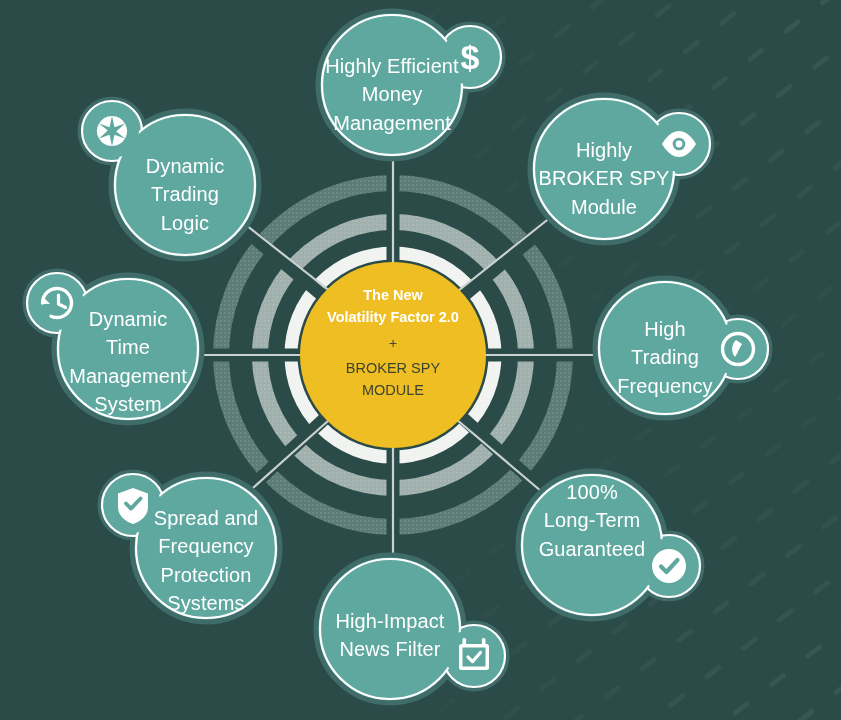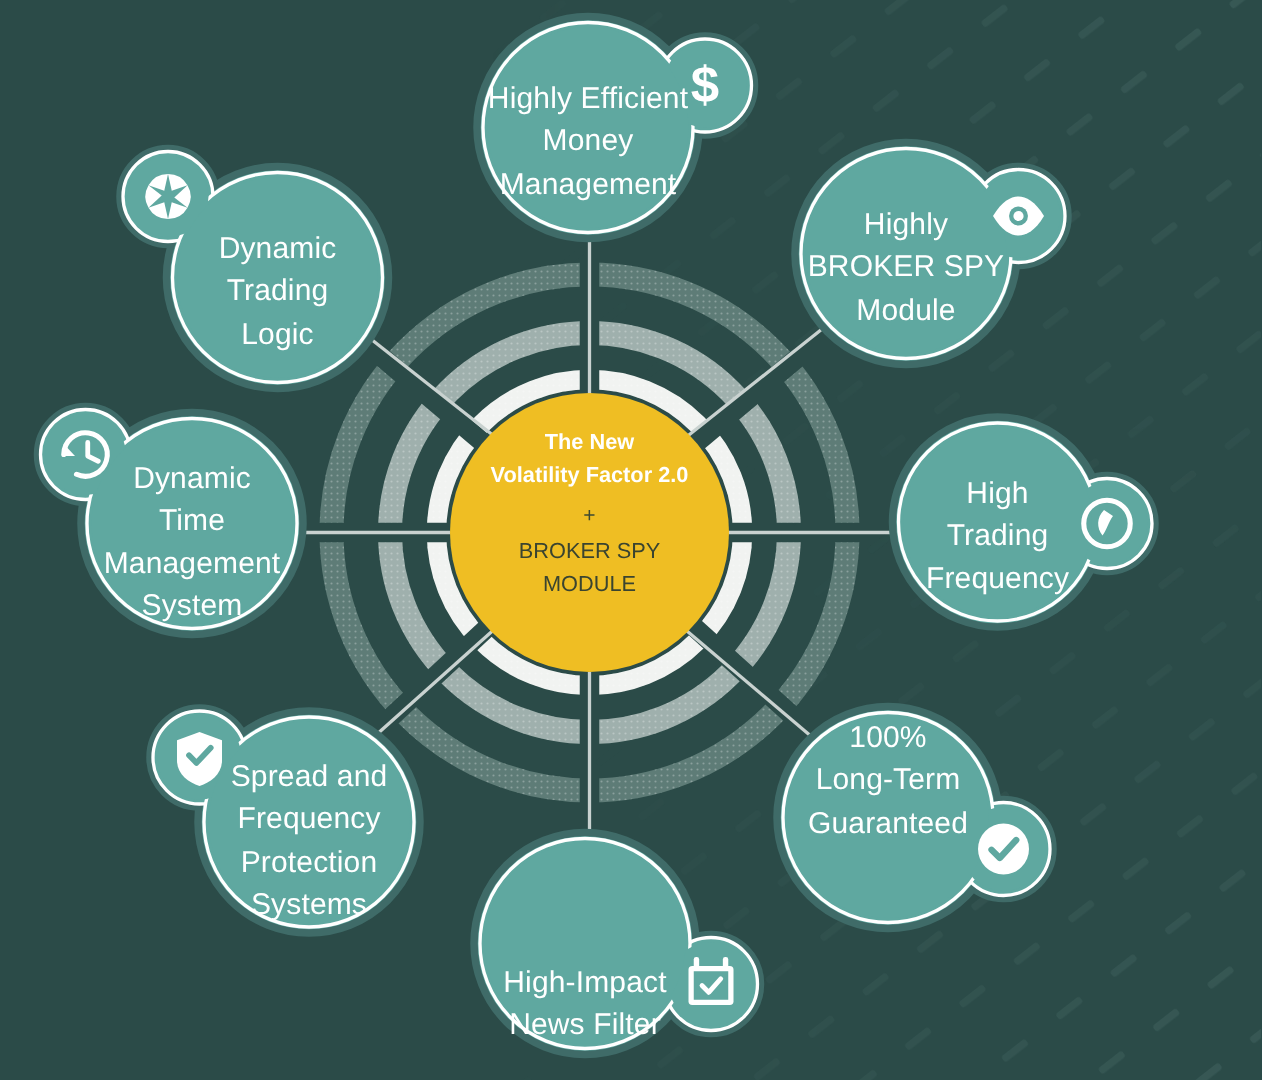--- a/index.html
+++ b/index.html
@@ -229,21 +229,21 @@
     <div>Trading</div>
     <div>Frequency</div>
   </div>
 
   <div class="node-label" style="left:507px;top:478px;width:170px;">
     <div>100%</div>
     <div>Long-Term</div>
     <div>Guaranteed</div>
   </div>
 
-  <div class="node-label" style="left:300px;top:607px;width:180px;margin-top:34px;">
+  <div class="node-label" style="left:300px;top:607px;width:180px;">
     <div>High-Impact</div>
     <div>News Filter</div>
   </div>
 
   <div class="node-label" style="left:121px;top:504px;width:170px;">
     <div>Spread and</div>
     <div>Frequency</div>
     <div>Protection</div>
     <div>Systems</div>
   </div>

